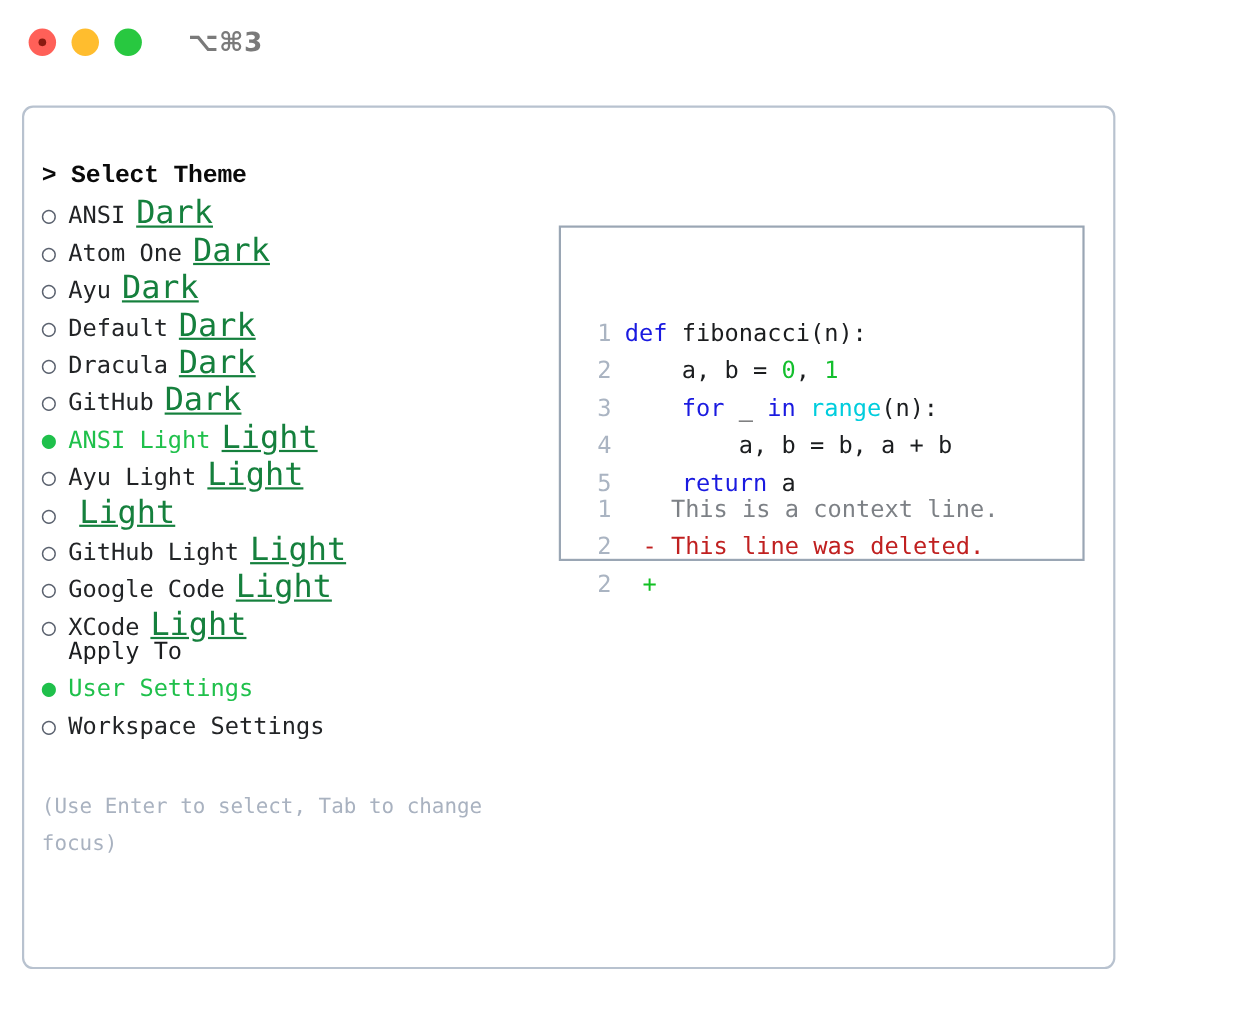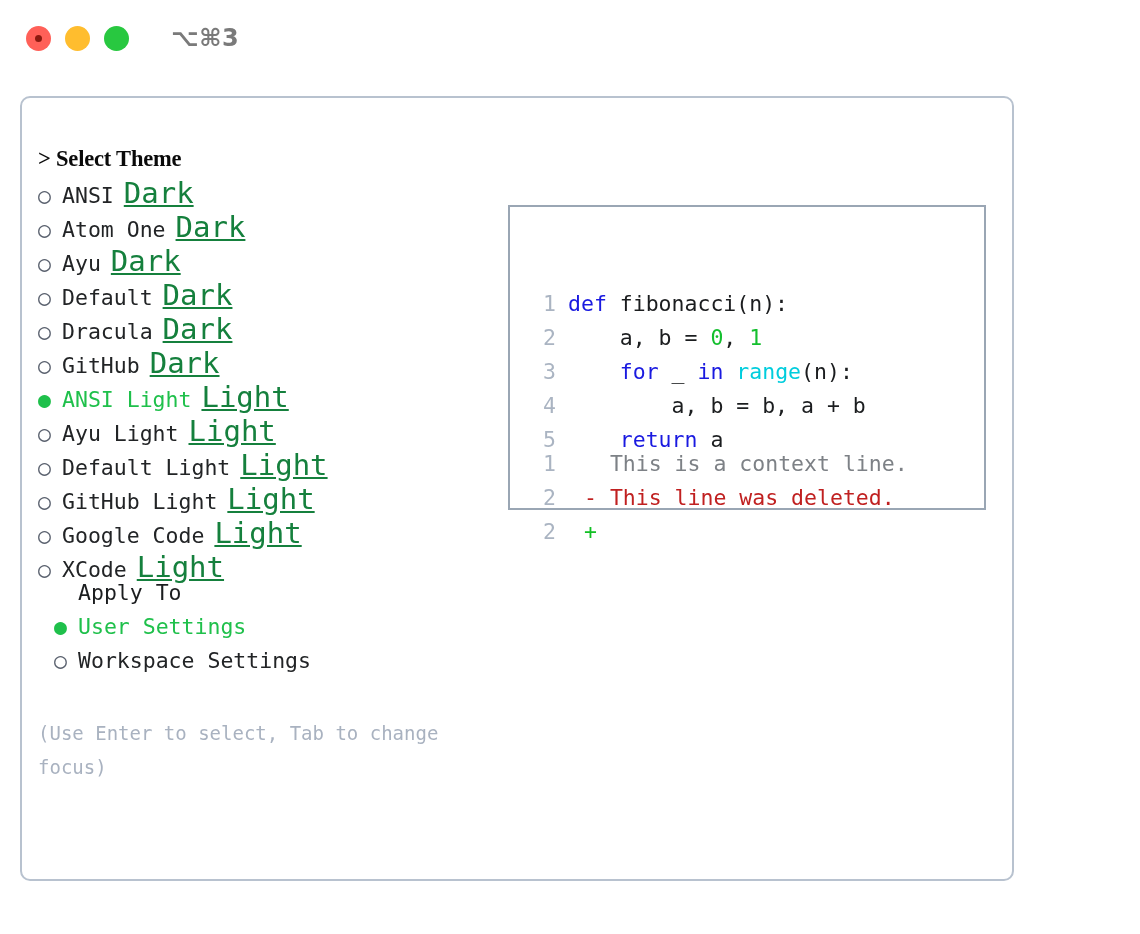--- a/index.html
+++ b/index.html
@@ -89,21 +89,21 @@
 
   
   #theme-column {
     position: absolute;
     left: 16px;
     top: 44px;
     width: 440px;
   }
 
   .mono-line {
-    font-family: Liberation Serif, serif;
+    font-family: Liberation Mono, monospace;
     font-size: 21.5px;
     line-height: 34px;
     white-space: pre;
   }
 
   #select-theme-header {
     font-weight: bold;
     color: #0a0a0a;
     font-size: 22.5px;
     line-height: 34px;
@@ -139,21 +139,21 @@
     line-height: 34px;
     color: #15803d;
     white-space: pre;
     padding-left: 10px;
     text-decoration: underline;
   }
 
   
   #apply-to-block {
     position: absolute;
-    left: 32px;
+    left: 16px;
     top: 478px;
     width: 440px;
   }
   #apply-to-header {
     font-size: 21.5px;
     line-height: 34px;
     color: #1b1d1f;
     padding-left: 24px;
     white-space: pre;
   }
@@ -281,21 +281,20 @@
               <span class="theme-name">ANSI Light</span>
               <span class="theme-tag">Light</span>
             </div>
             <div class="theme-row">
               <span class="bullet off">○</span>
               <span class="theme-name">Ayu Light</span>
               <span class="theme-tag">Light</span>
             </div>
             <div class="theme-row">
               <span class="bullet off">○</span>
-              <span class="theme-name">Default Light</span>
               <span class="theme-tag">Light</span>
             </div>
             <div class="theme-row">
               <span class="bullet off">○</span>
               <span class="theme-name">GitHub Light</span>
               <span class="theme-tag">Light</span>
             </div>
             <div class="theme-row">
               <span class="bullet off">○</span>
               <span class="theme-name">Google Code</span>

